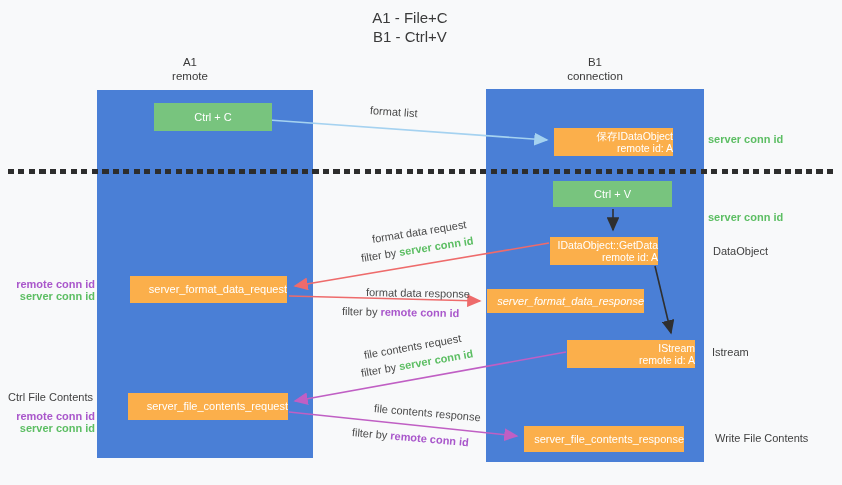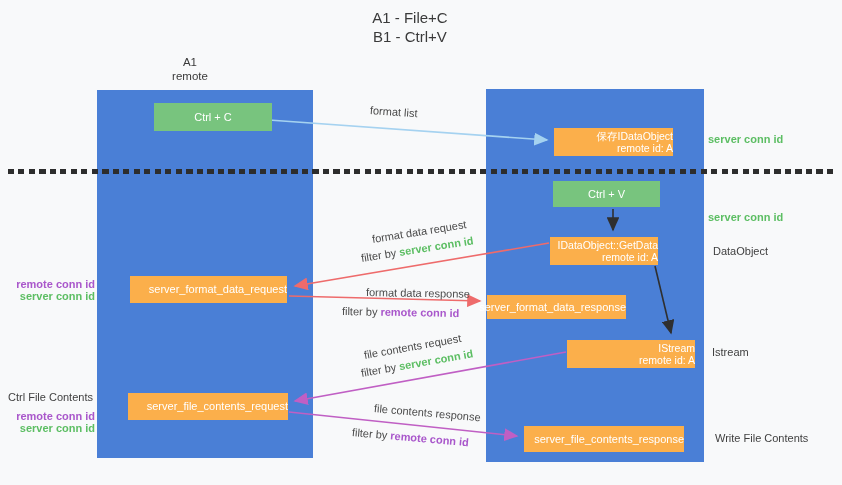--- a/index.html
+++ b/index.html
@@ -32,20 +32,24 @@
 
   <div class="abs title">
     <div>A1 - File+C</div>
     <div>B1 - Ctrl+V</div>
   </div>
 
   <div class="abs lifeline-header" style="left:120px;top:55px;">
     <div>A1</div>
     <div>remote</div>
   </div>
+  <div class="abs lifeline-header" style="left:525px;top:55px;">
+    <div>B1</div>
+    <div>connection</div>
+  </div>
 
   <div class="abs lifeline" style="left:97px;top:90px;width:216px;height:368px;"></div>
   <div class="abs lifeline" style="left:486px;top:89px;width:218px;height:373px;"></div>
 
   <div class="abs divider"></div>
 
   <svg class="overlay" width="842" height="485" viewBox="0 0 842 485">
     <defs>
       <marker id="mBlue" markerWidth="10" markerHeight="8" refX="8" refY="4" orient="auto">
           <path d="M0,0 L9,4 L0,8 Z" fill="#a5d2f0"></path>
@@ -71,34 +75,34 @@
 
   <div class="abs node green" style="left:154px;top:103px;width:118px;height:28px;">
     <div>Ctrl + C</div>
   </div>
 
   <div class="abs node orange" style="left:554px;top:128px;width:119px;height:28px;">
     <div class="sub">保存IDataObject</div>
     <div class="sub">remote id: A</div>
   </div>
 
-  <div class="abs node green" style="left:553px;top:181px;width:107px;height:26px;">
+  <div class="abs node green" style="left:553px;top:181px;width:119px;height:26px;">
     <div>Ctrl + V</div>
   </div>
 
   <div class="abs node orange" style="left:550px;top:237px;width:108px;height:28px;">
     <div class="sub">IDataObject::GetData</div>
     <div class="sub">remote id: A</div>
   </div>
 
   <div class="abs node orange" style="left:130px;top:276px;width:157px;height:27px;">
     <div>server_format_data_request</div>
   </div>
 
-  <div class="abs node orange" style="left:487px;top:295px;width:139px;height:24px;">
+  <div class="abs node orange" style="left:487px;top:289px;width:157px;height:24px;font-style:italic;">
     <div>server_format_data_response</div>
   </div>
 
   <div class="abs node orange" style="left:567px;top:340px;width:128px;height:28px;">
     <div class="sub">IStream</div>
     <div class="sub">remote id: A</div>
   </div>
 
   <div class="abs node orange" style="left:128px;top:393px;width:160px;height:27px;">
     <div>server_file_contents_request</div>

